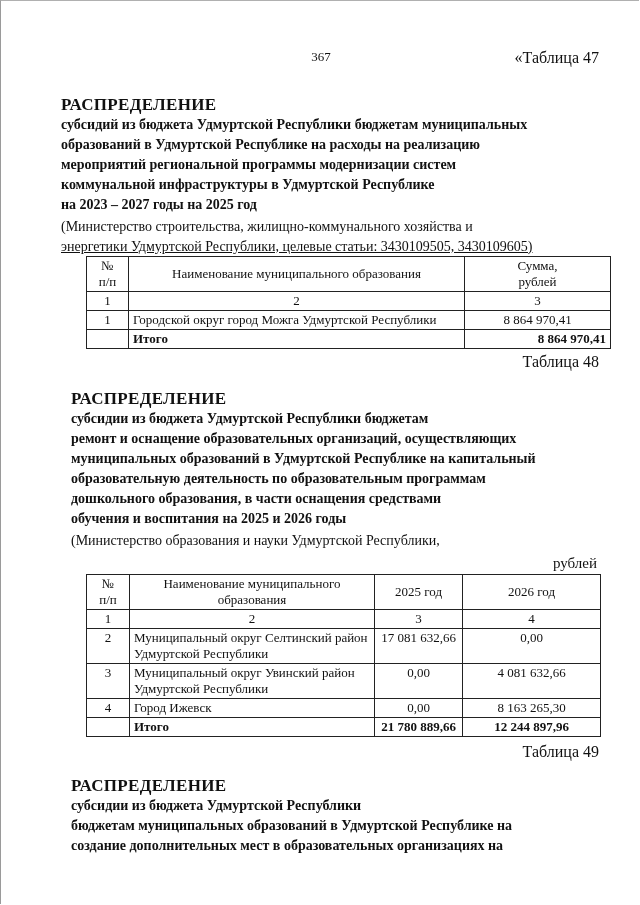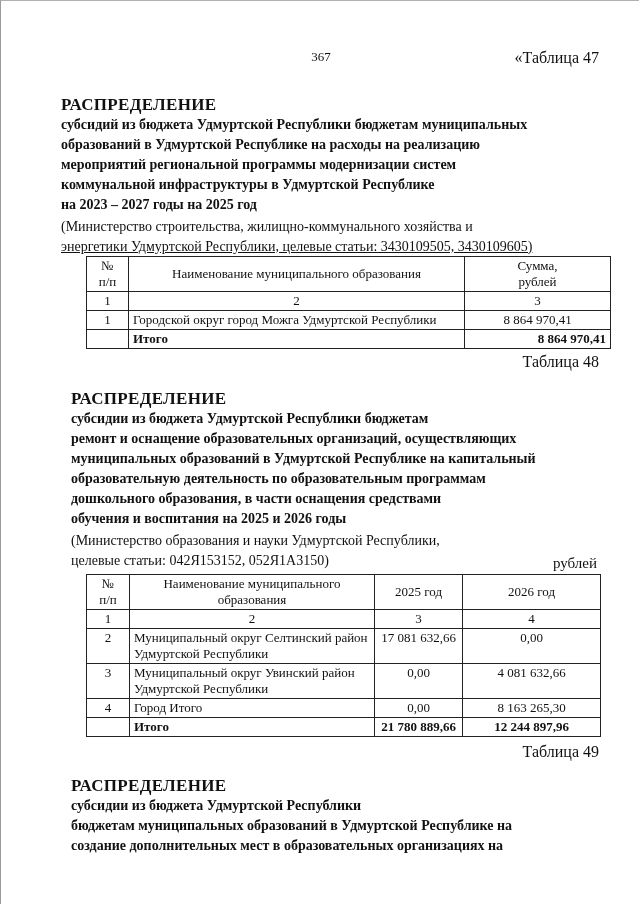--- a/index.html
+++ b/index.html
@@ -118,21 +118,20 @@
 
   <div class="abs heading-block" style="top:388px; left:70px; width:550px;">
     <div class="heading-title">РАСПРЕДЕЛЕНИЕ</div>
     <div class="heading-sub">субсидии из бюджета Удмуртской Республики бюджетам</div>
     <div class="heading-sub">ремонт и оснащение образовательных организаций, осуществляющих</div>
     <div class="heading-sub">муниципальных образований в Удмуртской Республике на капитальный</div>
     <div class="heading-sub">образовательную деятельность по образовательным программам</div>
     <div class="heading-sub">дошкольного образования, в части оснащения средствами</div>
     <div class="heading-sub">обучения и воспитания на 2025 и 2026 годы</div>
     <div class="heading-note">(Министерство образования и науки Удмуртской Республики,</div>
-    <div class="heading-note" style="margin-top:0;">целевые статьи: 042Я153152, 052Я1А3150)</div>
   </div>
 
   <div class="abs units" style="top:554px;">рублей</div>
 
   <table class="doc" style="left:85px; top:573px; width:514px;">
     <colgroup>
         <col style="width:43px">
         <col style="width:245px">
         <col style="width:88px">
         <col style="width:138px">
@@ -169,21 +168,21 @@
       <td class="c">3</td>
       <td>
         <div>Муниципальный округ Увинский район</div>
         <div>Удмуртской Республики</div>
       </td>
       <td class="c">0,00</td>
       <td class="c">4 081 632,66</td>
     </tr>
     <tr>
       <td class="c">4</td>
-      <td>Город Итого</td>
+      <td>Город Ижевск</td>
       <td class="c">0,00</td>
       <td class="c">8 163 265,30</td>
     </tr>
     <tr>
       <td></td>
       <td class="b">Итого</td>
       <td class="c b">21 780 889,66</td>
       <td class="c b">12 244 897,96</td>
     </tr>
   </tbody>

